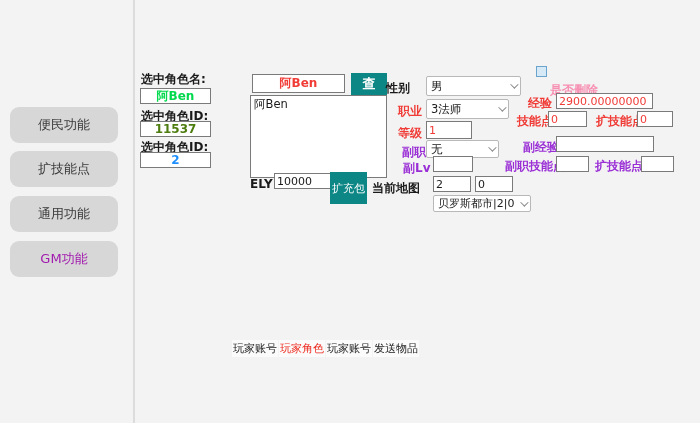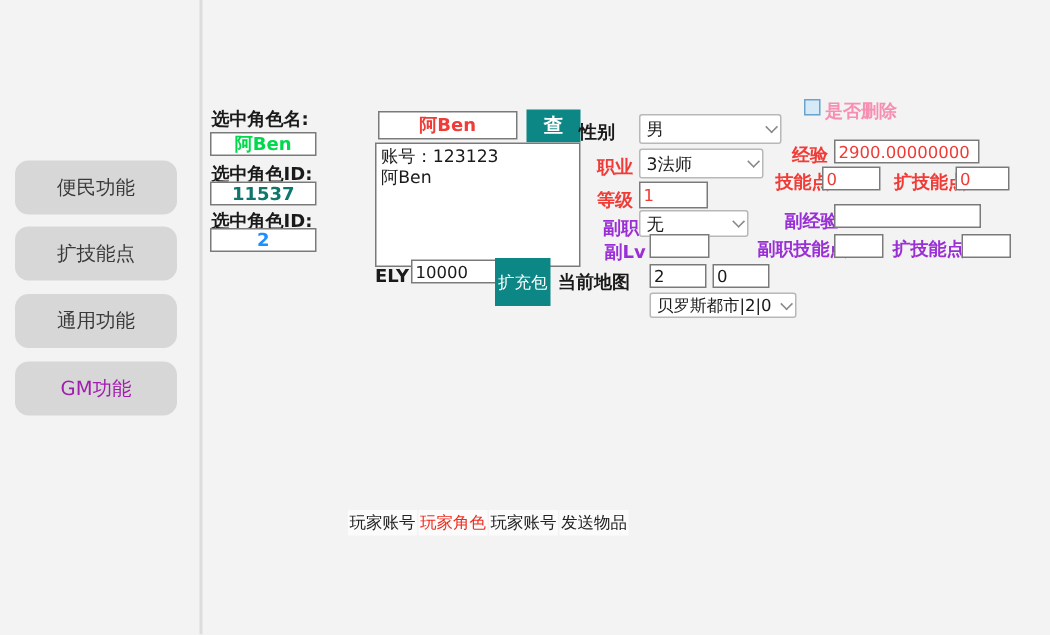--- a/index.html
+++ b/index.html
@@ -33,21 +33,21 @@
   .lbl.pink   { color:#f78fb3; }
 
   
   .vbox {
     width:71px; height:16px;
     background:#fff; border:1px solid #7a7a7a;
     display:flex; align-items:center; justify-content:center;
     font-size:12px; font-weight:bold;
   }
   .vbox.green { color:#00d94d; }
-  .vbox.red   { color:#0f766e; }
+  .vbox.red   { color:#4d7c0f; }
   .vbox.blue  { color:#1e8fff; }
 
   
   .inp {
     border:1px solid #7a7a7a; background:#fff;
     font-family:"DejaVu Sans", sans-serif;
     font-size:11px; color:#1a1a1a; padding:0 2px;
     height:16px; outline:none;
   }
   .inp.center { text-align:center; }
@@ -111,21 +111,20 @@
 <div class="abs lbl" style="left:141px; top:108px">选中角色ID:</div>
 <div class="abs vbox red" style="left:140px; top:121px">11537</div>
 
 <div class="abs lbl" style="left:141px; top:139px">选中角色ID:</div>
 <div class="abs vbox blue" style="left:140px; top:152px">2</div>
 
 <input class="abs inp center redtext" style="left: 252px; top: 74px; width: 93px; height: 19px; font-size: 12px; font-weight: bold;" value="阿Ben">
 <button class="abs teal-btn" style="left:351px; top:73px; width:36px; height:22px; font-size:13px; font-weight:bold">查</button>
 
 <div class="abs listbox">
-  <div>账号：123123</div>
   <div>阿Ben</div>
 </div>
 
 <div class="abs lbl" style="left:250px; top:177px">ELY</div>
 <input class="abs inp" style="left: 274px; top: 173px; width: 68px;" value="10000">
 <button class="abs teal-btn" style="left:330px; top:172px; width:37px; height:32px; font-size:11px">扩充包</button>
 
 <div class="abs lbl" style="left:386px; top:80px">性别</div>
 <div class="abs sel" style="left:426px; top:76px; width:95px; height:20px">
   <span>男</span>
@@ -152,21 +151,21 @@
 
 <div class="abs lbl" style="left:372px; top:180px">当前地图</div>
 <input class="abs inp" style="left: 433px; top: 176px; width: 38px;" value="2">
 <input class="abs inp" style="left: 475px; top: 176px; width: 38px;" value="0">
 <div class="abs sel" style="left:433px; top:195px; width:98px; height:17px; font-size:11px">
   <span>贝罗斯都市|2|0</span>
   <span class="chev"></span>
 </div>
 
 <span class="abs cbx" style="left:536px; top:66px"></span>
-<div class="abs lbl pink" style="left:550px; top:66px">是否删除</div>
+<div class="abs lbl pink" style="left:550px; top:82px">是否删除</div>
 
 <div class="abs lbl red" style="left:528px; top:95px">经验</div>
 <input class="abs inp redtext" style="left: 556px; top: 93px; width: 97px;" value="2900.00000000">
 
 <div class="abs lbl red" style="left:517px; top:113px">技能点</div>
 <input class="abs inp redtext" style="left: 548px; top: 111px; width: 39px;" value="0">
 <div class="abs lbl red" style="left:596px; top:113px">扩技能点</div>
 <input class="abs inp redtext" style="left: 637px; top: 111px; width: 36px;" value="0">
 
 <div class="abs lbl purple" style="left:523px; top:139px">副经验</div>

